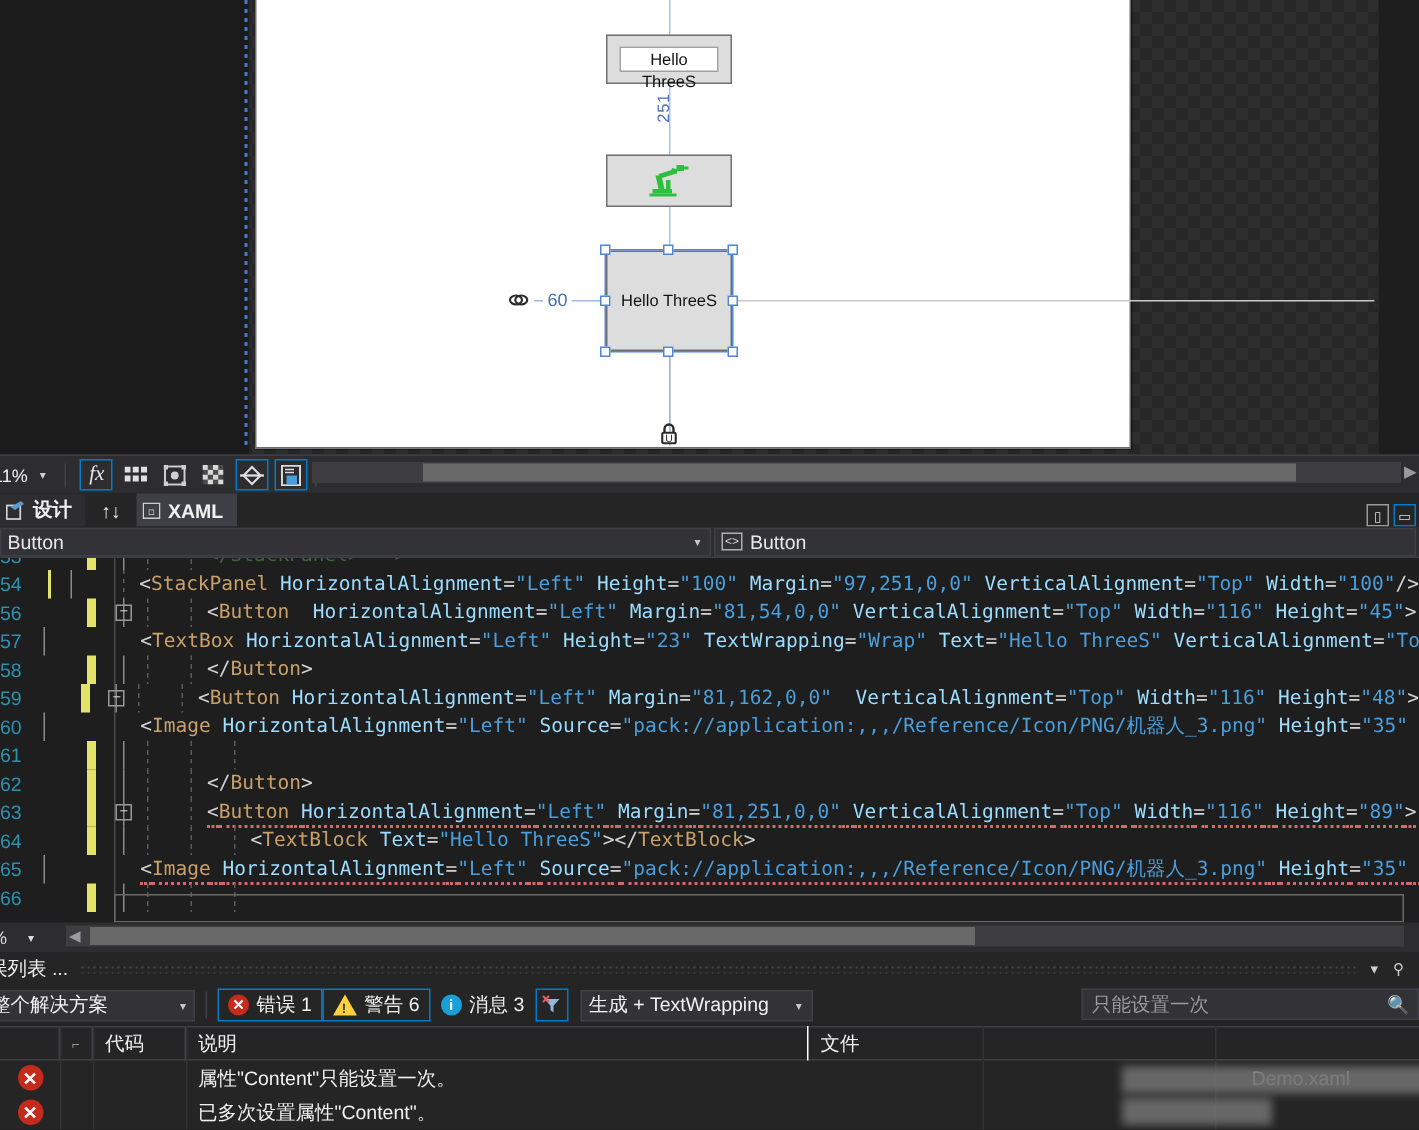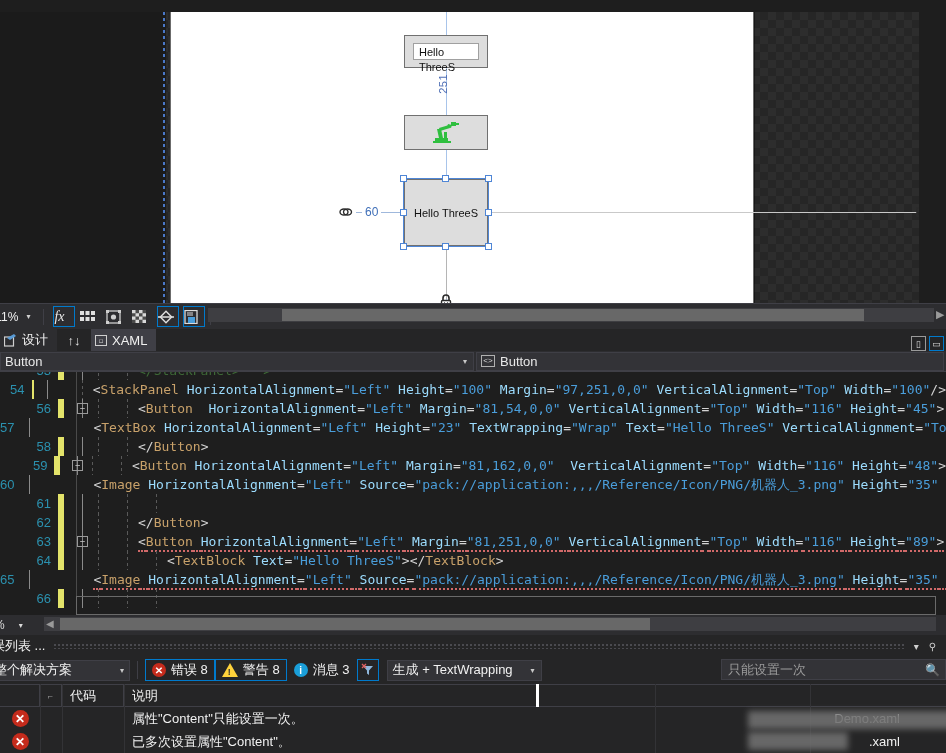--- a/index.html
+++ b/index.html
@@ -6,28 +6,29 @@
   html, body {
     width: 946px; height: 753px;
     background: #1e1e1e;
     font-family: "Liberation Sans", sans-serif;
     overflow: hidden;
   }
   #app { position: relative; width: 946px; height: 753px; }
 
   
   .designer-host {
-    position: absolute; left: 0; top: 12px; width: 919px; height: 303px;
+    position: absolute; left: 0; top: 0; width: 919px; height: 303px;
     background: #2d2d2d;
     background-image:
       linear-gradient(45deg, #262626 25%, transparent 25%, transparent 75%, #262626 75%),
       linear-gradient(45deg, #262626 25%, transparent 25%, transparent 75%, #262626 75%);
     background-size: 16px 16px;
     background-position: 0 0, 8px 8px;
     overflow: hidden;
+    text-align: center;
   }
   .designer-leftstrip {
     position:absolute; left:0; top:0; width:166px; height:303px;
     background:#1b1b1b;
   }
   .dotted-guide {
     position:absolute; left:163px; top:0; width:2px; height:297px;
     background-image: repeating-linear-gradient(to bottom,#4a78c8 0 3px, transparent 3px 6px);
   }
   .artboard {
@@ -105,21 +106,21 @@
     background:#2d2d30; display:flex; align-items:center;
     border-top:1px solid #3f3f46;
   }
   .zoom-combo {
     display:flex; align-items:center; height:20px; margin-left:-10px;
     color:#f1f1f1; font-size:12px; padding:0 2px;
   }
   .zoom-combo .caret { margin:0 6px 0 8px; font-size:8px; color:#d0d0d0; }
   .tb-btn {
     width:22px; height:21px; margin-left:4px;
-    display:flex; align-items:center; 
+    display:flex; align-items:center; justify-content:center;
     border:1px solid transparent;
   }
   .tb-btn.active { border-color:#007acc; background:#2d2d30; }
   .tb-sep { width:1px; height:16px; background:#3f3f46; margin:0 5px; }
   .hscroll-left-arrow { margin-left:10px; color:#9a9a9a; font-size:11px; }
   .hscroll-track {
     position:absolute; left:208px; top:308px; width:726px; height:14px;
     background:#3e3e42;
   }
   .hscroll-thumb {
@@ -128,21 +129,21 @@
   }
   .hscroll-right-arrow { position:absolute; left:936px; top:308px; color:#9a9a9a; font-size:11px; }
 
   
   .split-row {
     position:absolute; left:0; top:329px; width:946px; height:22px;
     background:#252526; display:flex; align-items:flex-end;
   }
   .split-tab {
     display:flex; align-items:center; gap:5px;
-    height:22px; padding:0 9px 0 4px; color:#f1f1f1; font-size:13px;
+    height:22px; padding:0 9px 0 4px; color:#f1f1f1; font-size:13px;font-weight:bold;
   }
   .split-tab.inactive { background:#2d2d30; }
   .split-tab.active { background:#3f3f46; }
   .swap-btn { width:34px; height:22px; display:flex; align-items:center; justify-content:center; color:#e6e6e6; font-size:13px;}
   .split-right { margin-left:auto; display:flex; align-items:center; gap:3px; padding-right:2px; }
   .pane-btn { width:15px; height:15px; border:1px solid #9a9a9a; display:flex;align-items:center;justify-content:center;color:#ddd;font-size:9px; }
   .pane-btn.sel { border-color:#007acc; }
 
   
   .navbar {
@@ -168,21 +169,21 @@
   .editor {
     position:absolute; left:0; top:372px; width:946px; height:243px;
     background:#1e1e1e; overflow:hidden;
   }
   .code-rows { position:absolute; left:0; top:-11px; width:946px; }
   .code-row {
     display:flex; height:19px; line-height:19px; white-space:pre;
     font-family:"DejaVu Sans Mono", monospace; font-size:13px;
   }
   .ln {
-    width:58px; text-align:right; padding-right:7px;
+    width:58px; padding-right:7px;
     color:#2b91af; font-size:13px; font-family:"Liberation Sans",sans-serif;
   }
   .changebar { width:6px; background:#e3e36a; }
   .gutter-gap { width:10px; }
   .outline-col { width:18px; position:relative; }
   .outline-box {
     position:absolute; left:3px; top:4px; width:11px; height:11px;
     border:1px solid #9a9a9a; color:#c8c8c8; font-size:9px;
     line-height:9px; text-align:center;
   }
@@ -269,21 +270,21 @@
   .el-header {
     position:absolute; left:0; top:49px; width:946px; height:23px;
     background:#252526; display:flex; align-items:center;
     border-top:1px solid #3f3f46; border-bottom:1px solid #3f3f46;
     color:#f1f1f1; font-size:13px;
   }
   .col-sev { width:40px; border-right:1px solid #3f3f46; height:23px; }
   .col-mark { width:22px; border-right:1px solid #3f3f46; height:23px;
               display:flex;align-items:center;justify-content:center;color:#9a9a9a;font-size:9px;}
   .col-code { width:62px; border-right:1px solid #3f3f46; height:23px; display:flex;align-items:center;padding-left:8px;}
-  .col-desc { width:415px; border-right:3px solid #ffffff; height:23px; display:flex;align-items:center;padding-left:8px;}
+  .col-desc { width:415px; border-right:1px solid #ffffff; height:23px; display:flex;align-items:center;padding-left:8px;}
   .col-proj { width:155px; border-right:1px solid #3f3f46; height:23px; display:flex;align-items:center;padding-left:8px;}
   .col-file { flex:1; height:23px; display:flex;align-items:center;padding-left:8px;}
 
   .el-row {
     position:absolute; left:0; width:946px; height:23px;
     display:flex; align-items:center; color:#f1f1f1; font-size:13px;
   }
   .el-row .r-sev { width:40px; display:flex; align-items:center; justify-content:center; }
   .el-row .r-mark { width:22px; }
   .el-row .r-code { width:62px; }
@@ -517,25 +518,25 @@
     </div>
 
     <div class="el-toolbar">
       <div class="scope-combo">
         <span>整个解决方案</span>
         <span class="caret">▾</span>
       </div>
       <div class="el-sep"></div>
       <div class="el-toggle on">
         <span class="ic-err">✕</span>
-        <span>错误 8</span>
+        <span>错误 1</span>
       </div>
       <div class="el-toggle on">
         <span class="ic-warn"></span>
-        <span>警告 8</span>
+        <span>警告 6</span>
       </div>
       <div class="el-toggle">
         <span class="ic-info">i</span>
         <span>消息 3</span>
       </div>
       <div class="filter-btn">
         <svg width="14" height="14" viewBox="0 0 14 14">
           <path d="M2 3 H12 L8 7.5 V12 L6 10.5 V7.5 Z" fill="#8fb8dd"></path>
           <path d="M1 1 L5 5 M5 1 L1 5" stroke="#e06060" stroke-width="1.3"></path>
         </svg>
@@ -549,20 +550,21 @@
     <div class="el-search">
       <span>只能设置一次</span>
       <span class="mag">🔍</span>
     </div>
 
     <div class="el-header">
       <div class="col-sev"></div>
       <div class="col-mark">⌐</div>
       <div class="col-code">代码</div>
       <div class="col-desc">说明</div>
+      <div class="col-file">文件</div>
     </div>
 
     <div id="error-rows">
         <div class="el-row" style="top: 72px;">
           <div class="r-sev">
             <span class="ic-err-lg">✕</span>
           </div>
           <div class="r-mark"></div>
           <div class="r-code"></div>
           <div class="r-desc">属性"Content"只能设置一次。</div>
@@ -570,21 +572,20 @@
           <div class="r-file">Demo.xaml</div>
         </div>
         <div class="el-row" style="top: 95px;">
           <div class="r-sev">
             <span class="ic-err-lg">✕</span>
           </div>
           <div class="r-mark"></div>
           <div class="r-code"></div>
           <div class="r-desc">已多次设置属性"Content"。</div>
           <div class="r-proj"></div>
-          <div class="r-file">.xaml</div>
         </div>
       </div>
 
     <div class="el-vsep" style="left:40px;  top:49px;"></div>
     <div class="el-vsep" style="left:62px;  top:49px;"></div>
     <div class="el-vsep" style="left:124px; top:49px;"></div>
     <div class="el-vsep" style="left:655px; top:49px;"></div>
     <div class="el-vsep" style="left:810px; top:49px;"></div>
 
     <div class="redact" style="left:748px; top:76px; width:205px; height:18px;"></div>

